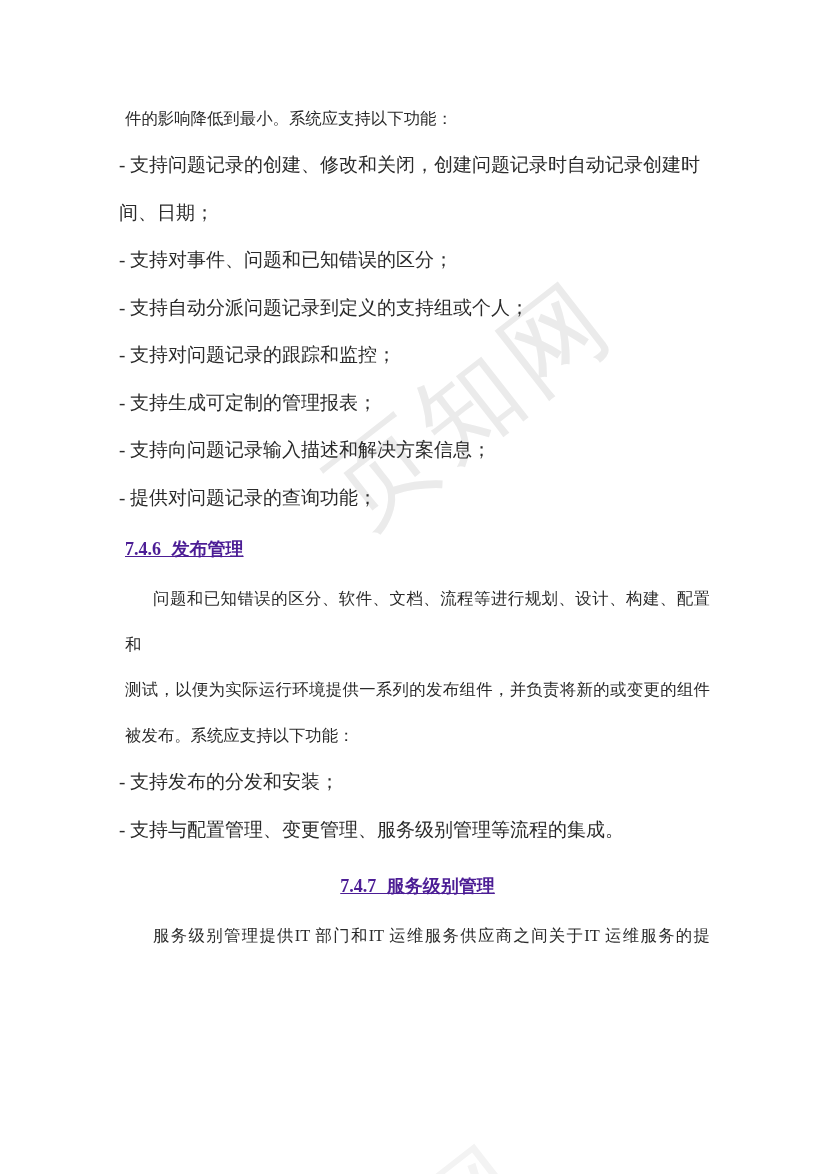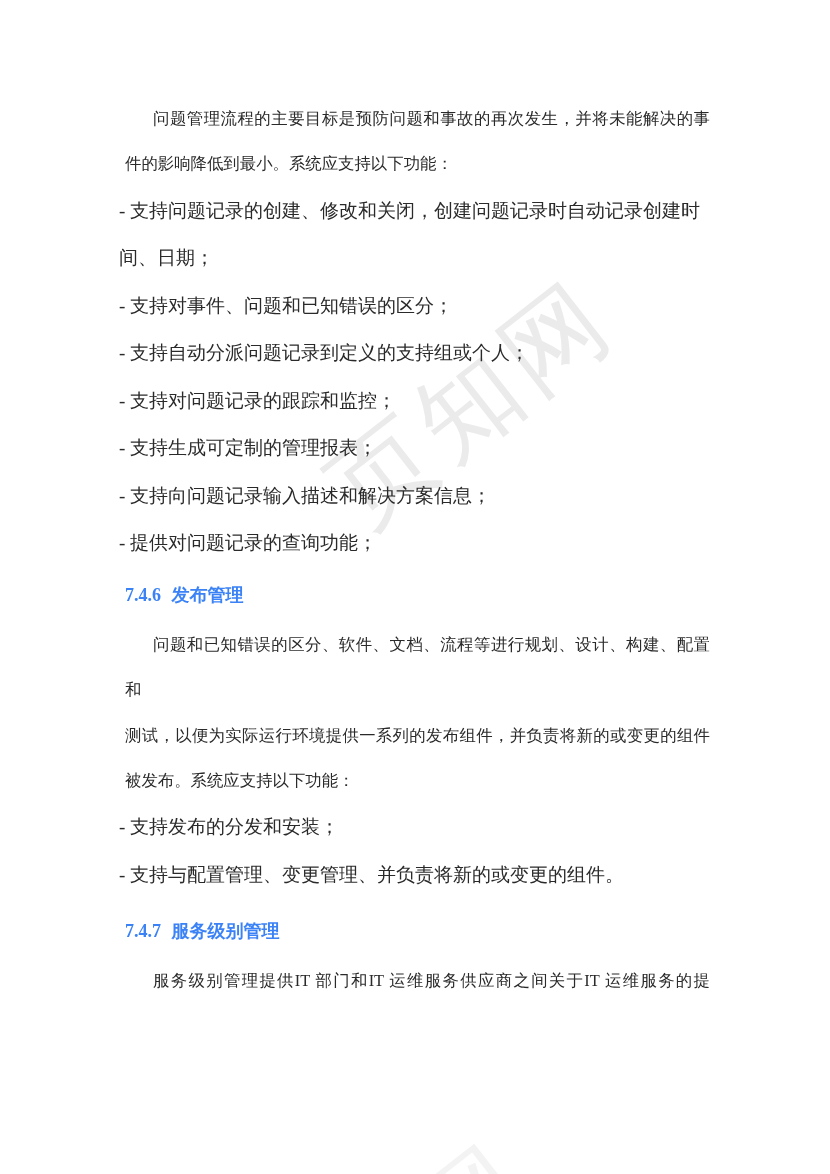--- a/index.html
+++ b/index.html
@@ -29,25 +29,26 @@
   .ind { text-indent:28px; }
   .item {
     font-size:19px;
     line-height:47.5px;
     margin-left:-6px; 
   }
   .heading {
     font-size:18px;
     font-weight:bold;
     line-height:45px;
-    color:#3b82f6;
+    color:#4c1d95;
     word-spacing:6px;
+    text-decoration:underline;
   }
   .h-746 { margin-top:6px; margin-bottom:4px; }
-  .h-747 { margin-top:11px; margin-bottom:4px; }
+  .h-747 { margin-top:11px; margin-bottom:4px;text-align:center; }
   .watermark {
     position:absolute;
     z-index:1;
     font-family:"DejaVu Sans","Liberation Sans",sans-serif;
     pointer-events:none;
     user-select:none;
   }
   .wm-main {
     left:310px; top:355px;
     width:320px; height:100px;
@@ -71,38 +72,37 @@
 </head>
 <body>
 
 <div class="page">
 
   <div class="watermark wm-main">页知网</div>
   <div class="watermark wm-bottom">网</div>
 
   <div class="content">
 
-    <div class="pline j ind">问题管理流程的主要目标是预防问题和事故的再次发生，并将未能解决的事</div>
     <div class="pline">件的影响降低到最小。系统应支持以下功能：</div>
 
     <div class="item">- 支持问题记录的创建、修改和关闭，创建问题记录时自动记录创建时间、日期；</div>
     <div class="item">- 支持对事件、问题和已知错误的区分；</div>
     <div class="item">- 支持自动分派问题记录到定义的支持组或个人；</div>
     <div class="item">- 支持对问题记录的跟踪和监控；</div>
     <div class="item">- 支持生成可定制的管理报表；</div>
     <div class="item">- 支持向问题记录输入描述和解决方案信息；</div>
     <div class="item">- 提供对问题记录的查询功能；</div>
 
     <div class="heading h-746">7.4.6 发布管理</div>
 
     <div class="pline j ind">问题和已知错误的区分、软件、文档、流程等进行规划、设计、构建、配置和</div>
     <div class="pline j">测试，以便为实际运行环境提供一系列的发布组件，并负责将新的或变更的组件</div>
     <div class="pline">被发布。系统应支持以下功能：</div>
 
     <div class="item">- 支持发布的分发和安装；</div>
-    <div class="item">- 支持与配置管理、变更管理、并负责将新的或变更的组件。</div>
+    <div class="item">- 支持与配置管理、变更管理、服务级别管理等流程的集成。</div>
 
     <div class="heading h-747">7.4.7 服务级别管理</div>
 
     <div class="pline j ind">服务级别管理提供IT 部门和IT 运维服务供应商之间关于IT 运维服务的提</div>
 
   </div>
 </div>
 
 </body></html>

